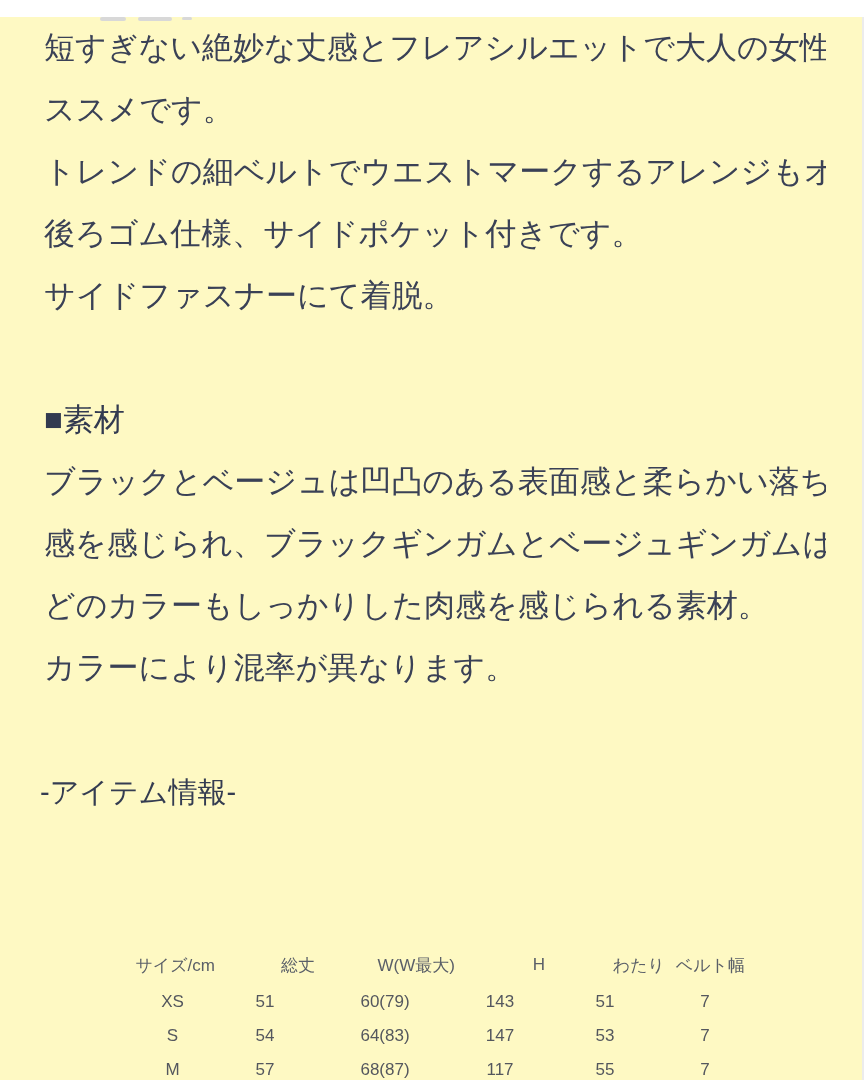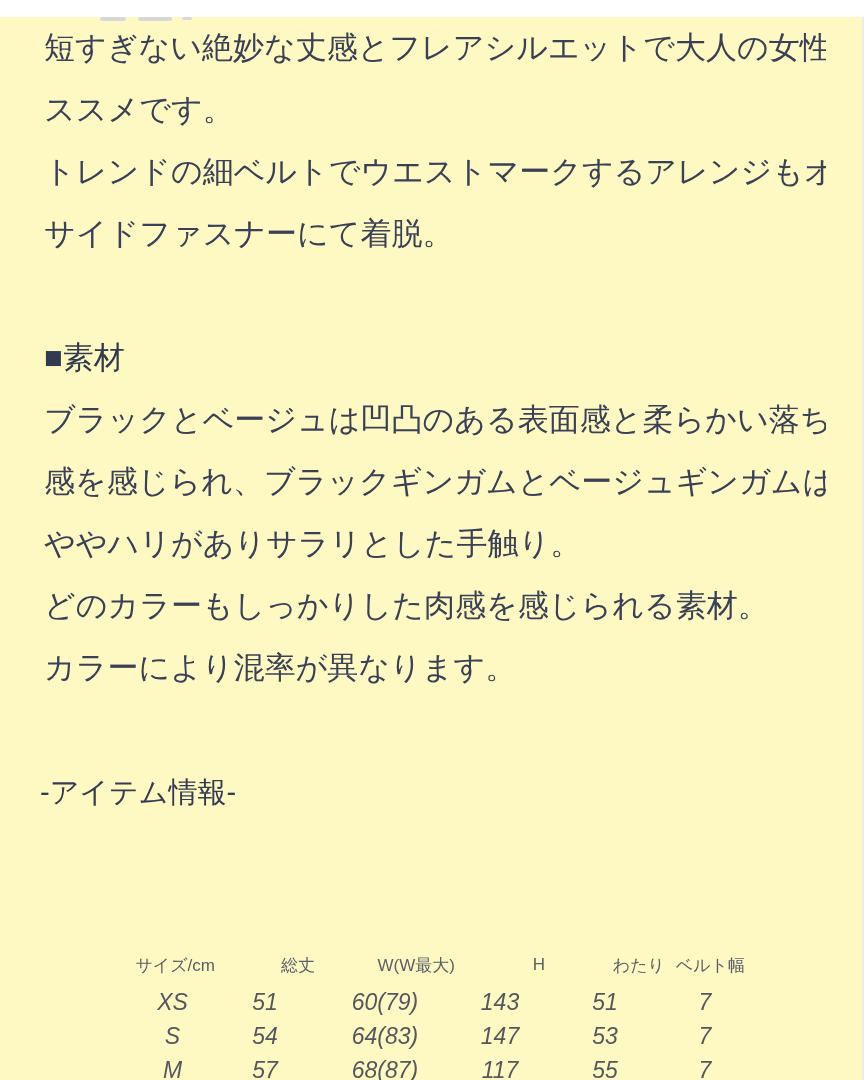--- a/index.html
+++ b/index.html
@@ -79,51 +79,50 @@
     font-size: 17px;
     font-weight: normal;
     color: #5a5f68;
     text-align: right;
     vertical-align: middle;
     padding: 0;
     white-space: nowrap;
   }
   table.size-table td {
     height: 34px;
-    font-size: 23px;
+    font-size: 17px;
     color: #54575e;
     text-align: center;
     vertical-align: middle;
     padding: 0;
     white-space: nowrap;
-    font-style: italic;
   }
 </style>
 </head>
 <body>
 
 <div class="page">
 
   <div class="remnant r1"></div>
   <div class="remnant r2"></div>
   <div class="remnant r3"></div>
 
   <div class="textblock">
 
     <div class="line">短すぎない絶妙な丈感とフレアシルエットで大人の女性</div>
     <div class="line">ススメです。</div>
     <div class="line">トレンドの細ベルトでウエストマークするアレンジもオ</div>
+    <div class="line">後ろゴム仕様、サイドポケット付きです。</div>
     <div class="line">サイドファスナーにて着脱。</div>
 
     <div class="blank-line"></div>
 
     <div class="material-heading">■素材</div>
     <div class="line">ブラックとベージュは凹凸のある表面感と柔らかい落ち</div>
     <div class="line">感を感じられ、ブラックギンガムとベージュギンガムは</div>
-    <div class="line">ややハリがありサラリとした手触り。</div>
     <div class="line">どのカラーもしっかりした肉感を感じられる素材。</div>
     <div class="line">カラーにより混率が異なります。</div>
 
     <div class="blank-line"></div>
 
     <div class="item-info-heading">-アイテム情報-</div>
   </div>
 
   <table class="size-table" style="position:absolute; top:928px; left:0;">
     <colgroup>

